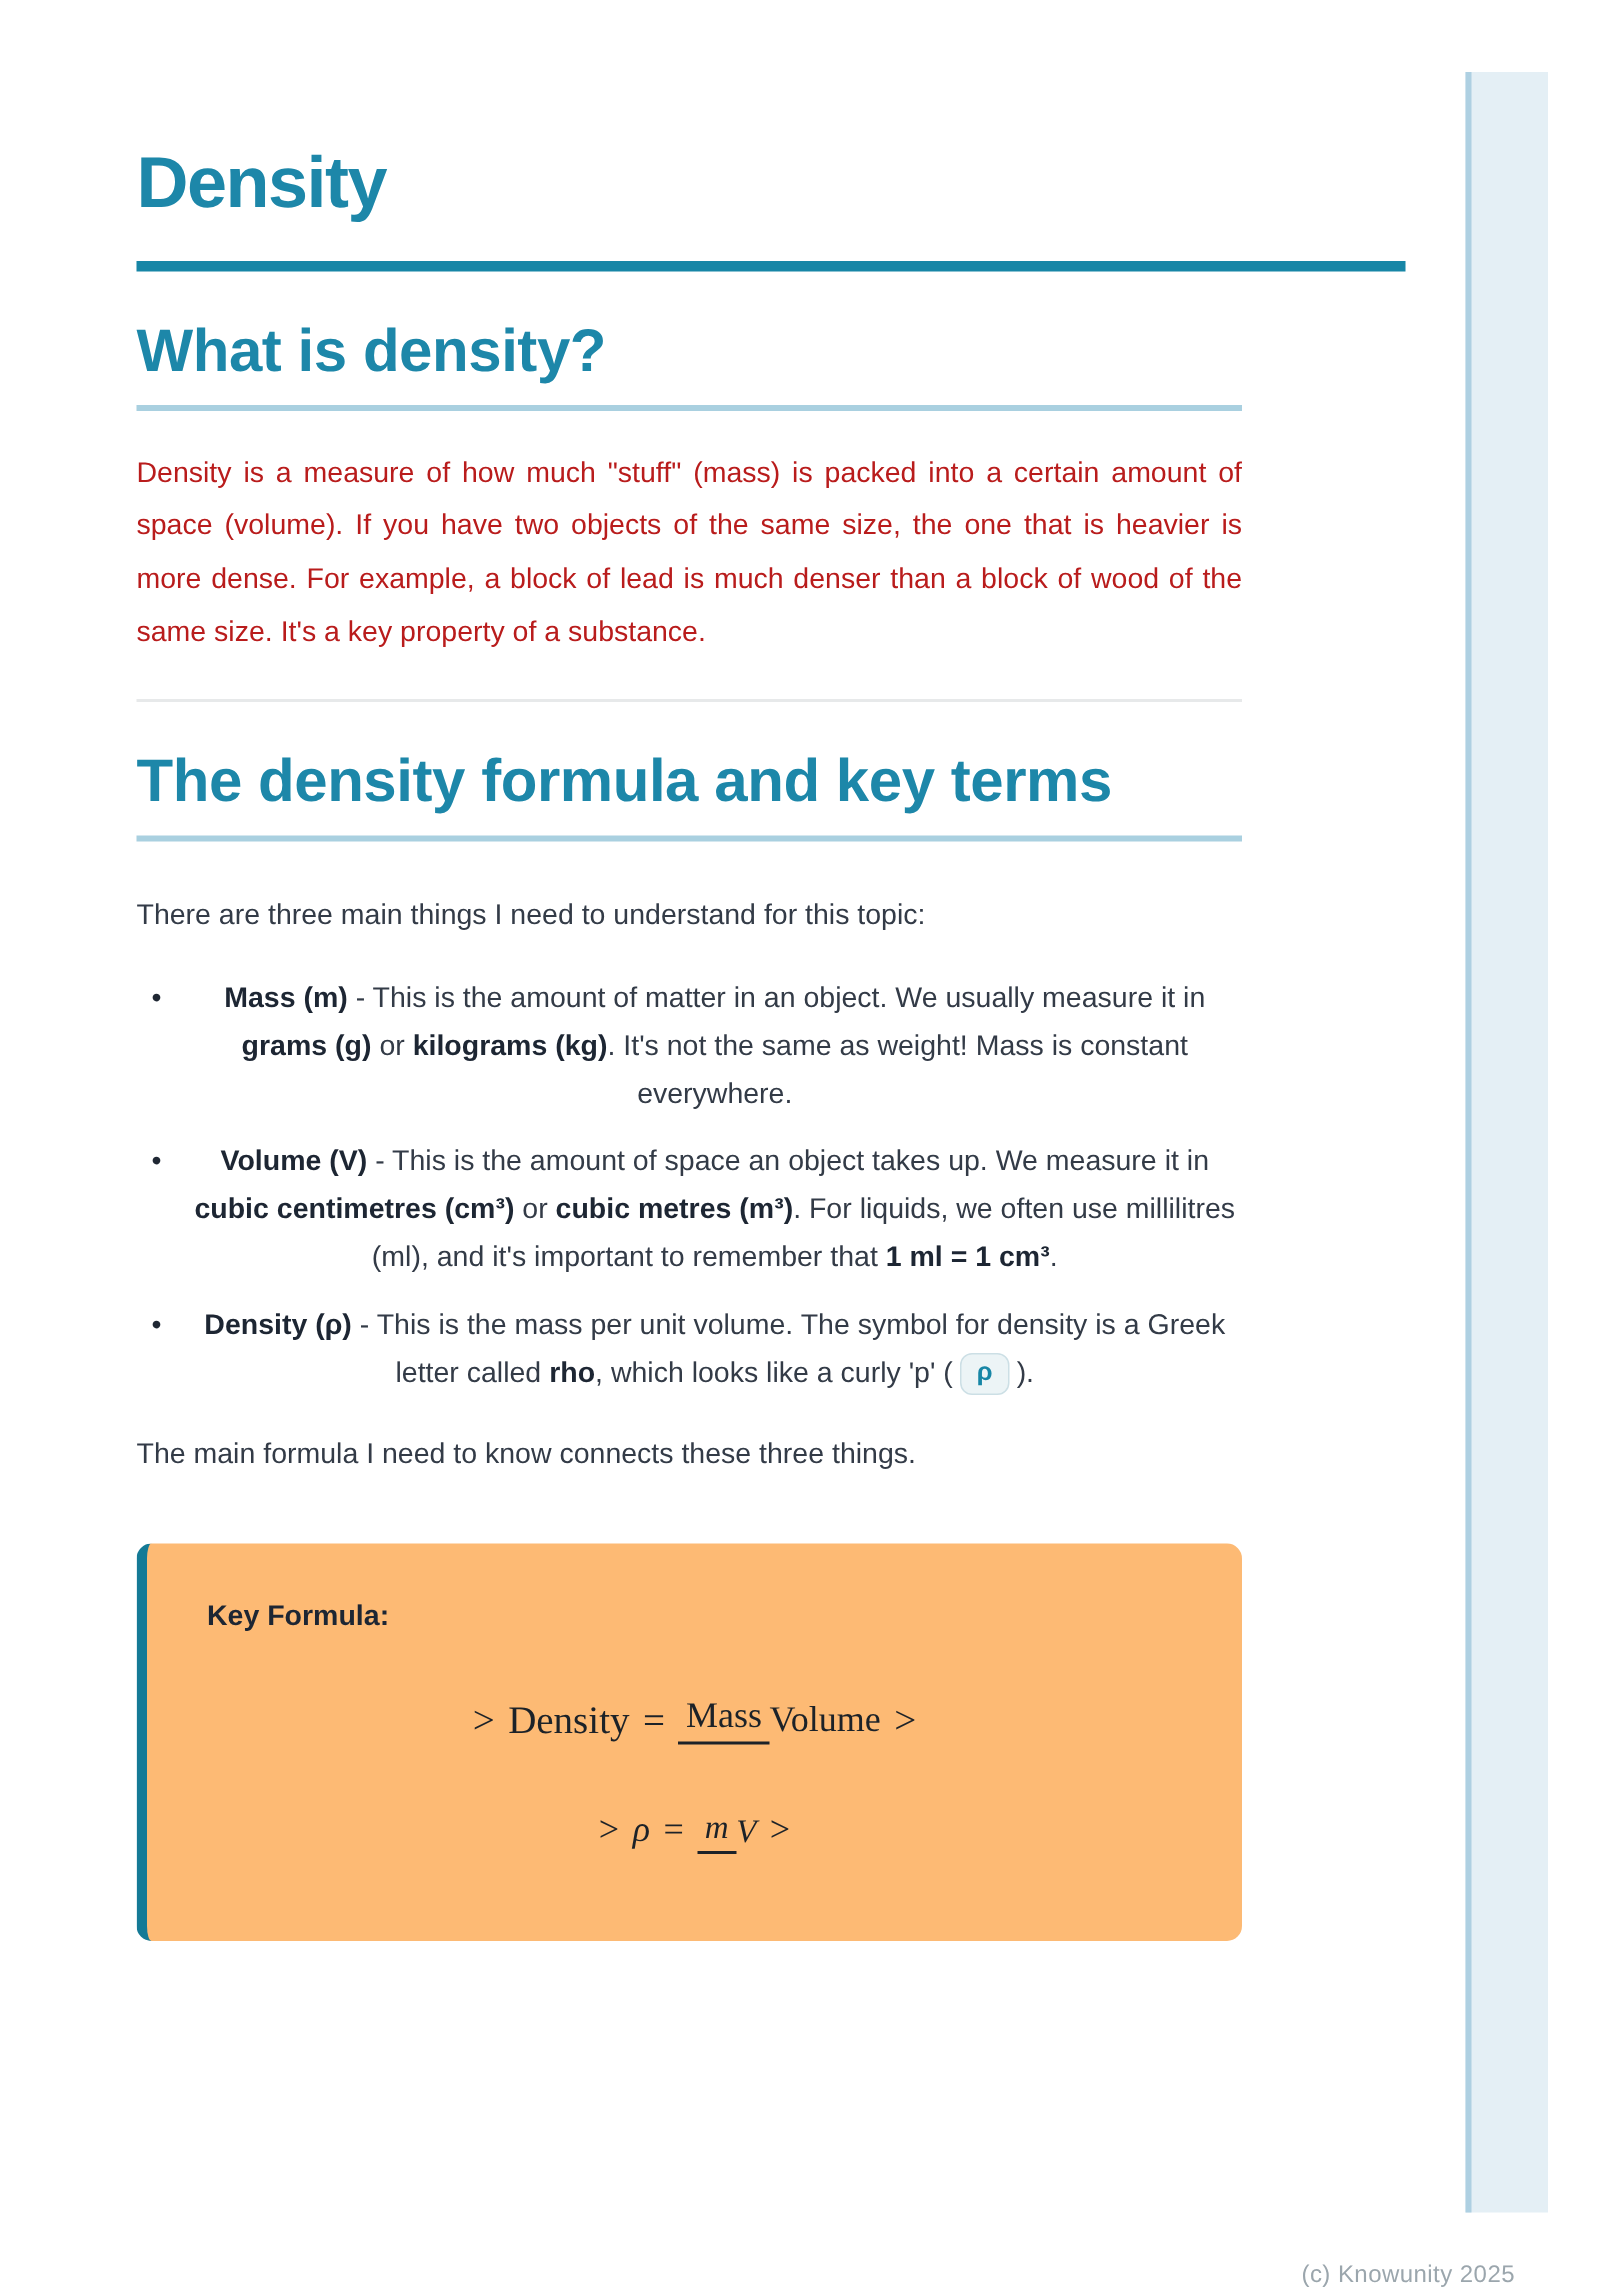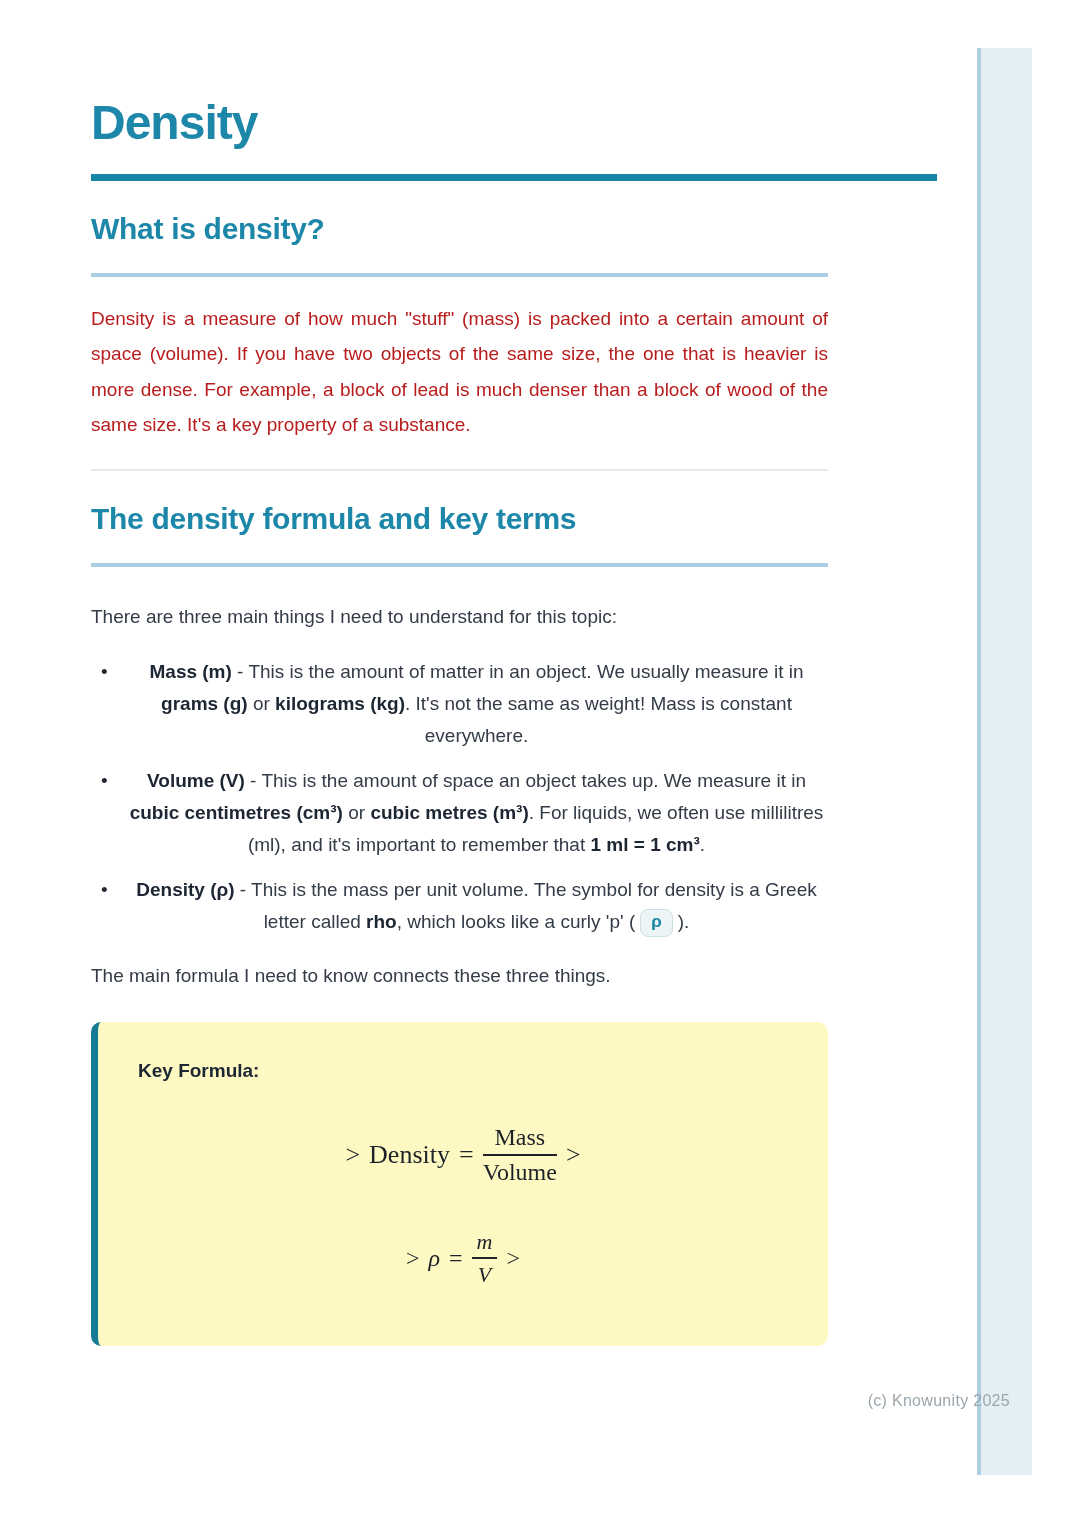--- a/index.html
+++ b/index.html
@@ -40,25 +40,25 @@
     line-height: 1.1;
   }
   .title-rule {
     margin-top: 24px;
     width: 846px;
     height: 7px;
     background: #1786a6;
   }
 
   h2.sec-heading {
-    font-size: 30px;
+    font-size: 40px;
     font-weight: 700;
     color: #1d87a9;
     letter-spacing: -0.3px;
-    padding-bottom: 27px;
+    padding-bottom: 13px;
     border-bottom: 4px solid #a9d0e0;
     margin-top: 31px;
   }
   .h2-first { margin-top: 49px; }
   .h2-second { margin-top: 49px; }
 
   p.lead {
     margin-top: 24px;
     font-size: 19px;
     line-height: 35.5px;
@@ -116,22 +116,22 @@
     vertical-align: 1px;
   }
 
   p.outro {
     margin-top: 22px;
     font-size: 19px;
     line-height: 32px;
   }
 
   .formula-box {
-    margin-top: 30px;
-    background: #fef9c3;
+    margin-top: 43px;
+    background: #fdba74;
     border-left: 7px solid #147a96;
     border-radius: 10px;
     padding: 38px 40px 52px 40px;
   }
   .box-label {
     font-size: 19px;
     font-weight: 700;
     color: #1d2633;
   }
   .math {
@@ -139,42 +139,41 @@
     display: flex;
     justify-content: center;
     align-items: center;
     gap: 9px;
     font-family: "Liberation Serif", "DejaVu Serif", serif;
     font-size: 26px;
     color: #1c2228;
   }
   .math .frac {
     display: inline-flex;
-    flex-direction: column;
     text-align: center;
     font-size: 24px;
     line-height: 1.15;
   }
   .math .frac .num {
     padding: 0 5px 3px;
     border-bottom: 2px solid #1c2228;
   }
   .math .frac .den { padding-top: 3px; }
   .math .var, .math2 .var { font-style: italic; }
   .or-text {
     margin-top: 46px;
     font-size: 19px;
     color: #333b47;
   }
   .math.math2 { margin-top: 42px; margin-bottom: 6px; font-size: 24px; }
   .math.math2 .frac { font-size: 22px; }
 
   footer.copyright {
     position: absolute;
-    top: 1392px;
+    top: 1508px;
     right: 70px;
     z-index: 2;
     font-size: 16px;
     color: #9ba6ad;
     letter-spacing: 0.3px;
   }
 </style>
 </head>
 <body>
 

